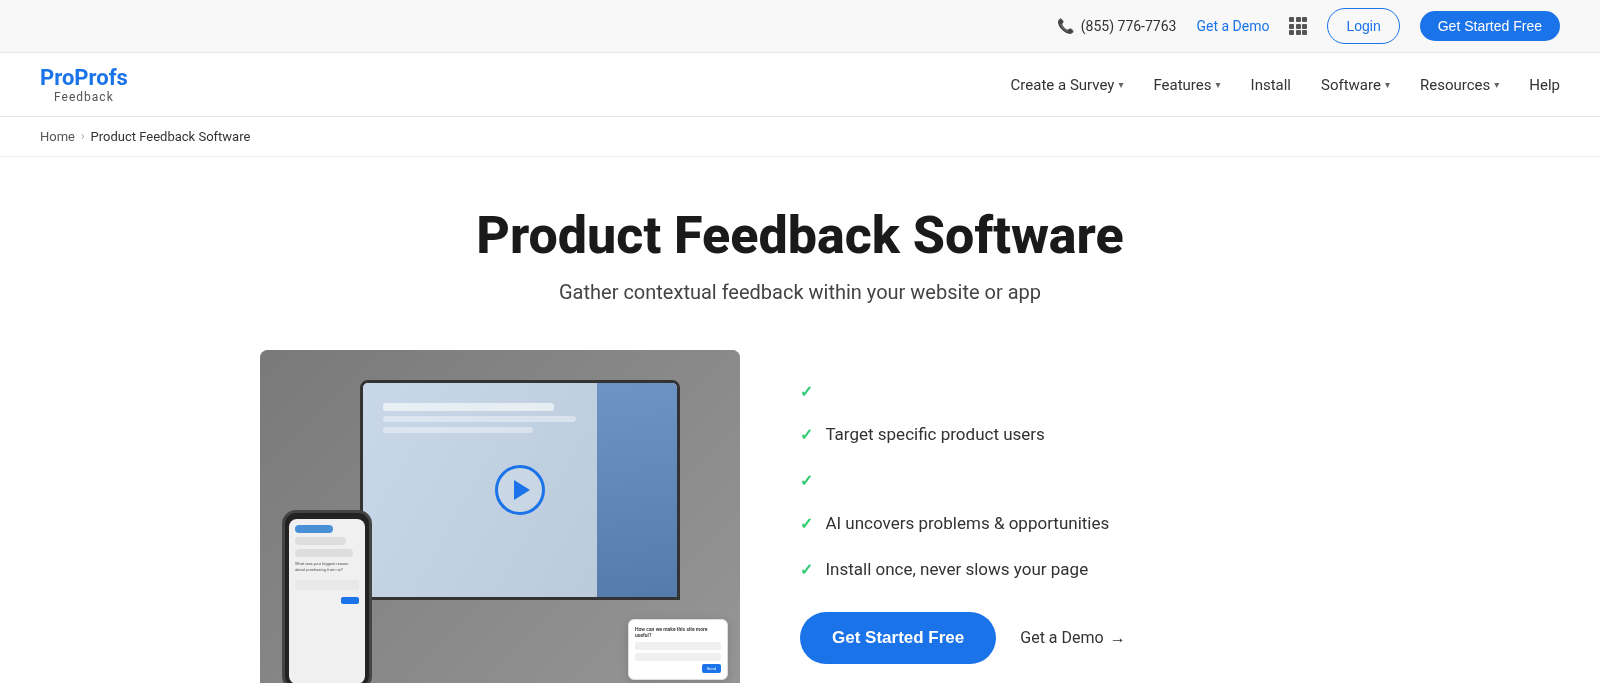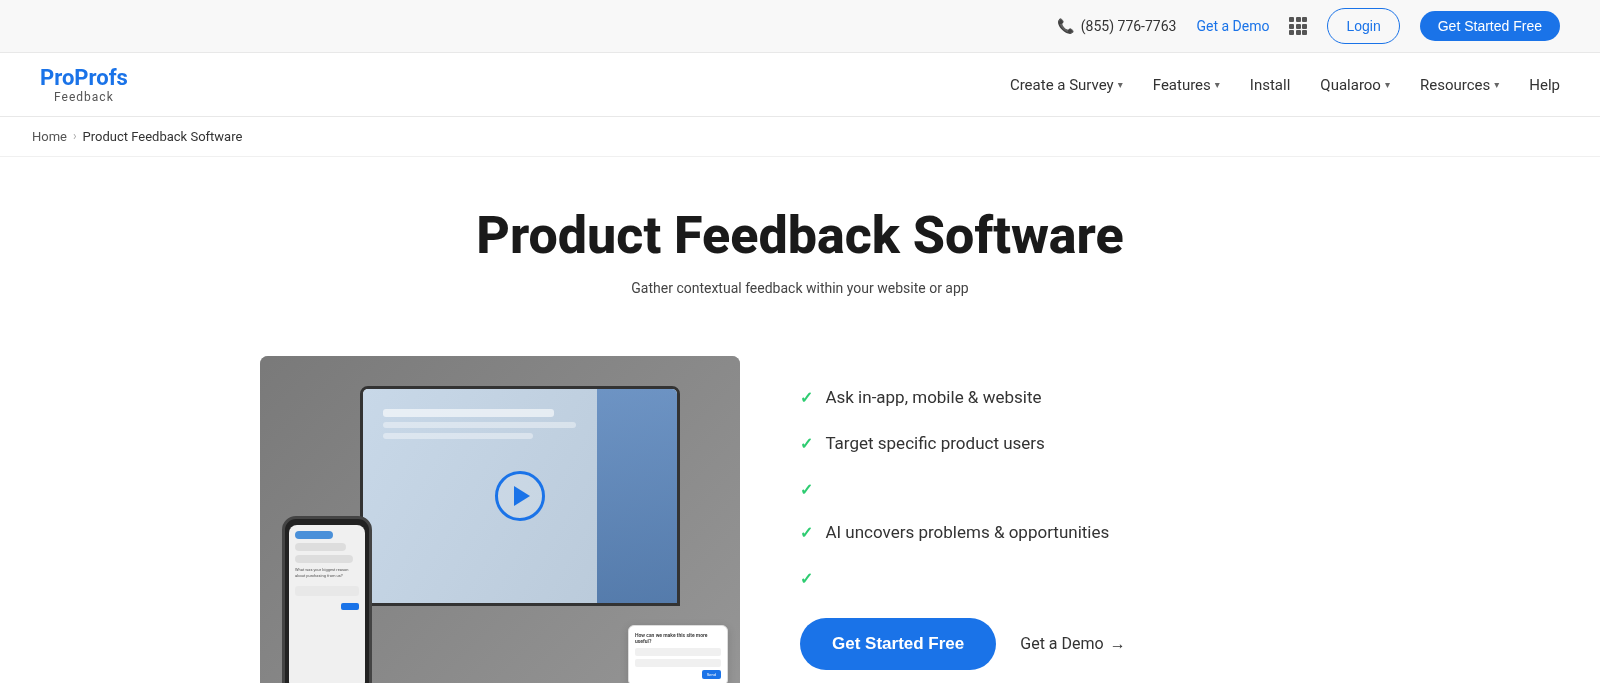--- a/index.html
+++ b/index.html
@@ -108,21 +108,21 @@
       cursor: pointer;
       white-space: nowrap;
     }
     .chevron {
       font-size: 10px;
       color: #666;
     }
 
     
     .breadcrumb {
-      padding: 12px 32px;
+      padding: 12px 40px;
       font-size: 13px;
       color: #666;
       display: flex;
       align-items: flex-start;
       gap: 6px;
       border-bottom: 1px solid #f0f0f0;
       background: #fff;
     }
     .breadcrumb a { color: #555; text-decoration: none; }
     .breadcrumb .separator { color: #aaa; font-size: 12px; }
@@ -134,23 +134,23 @@
       padding: 50px 40px 20px;
     }
     .hero-title {
       font-size: 52px;
       font-weight: 800;
       color: #1a1a1a;
       margin-bottom: 16px;
       line-height: 1.1;
     }
     .hero-subtitle {
-      font-size: 14px;
+      font-size: 20px;
       color: #444;
-      margin-bottom: 40px;
+      margin-bottom: 26px;
     }
 
     
     .main-content {
       display: flex;
       align-items: flex-start;
       justify-content: center;
       gap: 60px;
       padding: 0 60px 60px;
       max-width: 1200px;
@@ -397,21 +397,21 @@
       <span class="chevron">▾</span>
     </li>
     <li class="nav-item">
       <span>Features</span>
       <span class="chevron">▾</span>
     </li>
     <li class="nav-item">
       <span>Install</span>
     </li>
     <li class="nav-item">
-      <span>Qualaroo</span>
+      <span>Software</span>
       <span class="chevron">▾</span>
     </li>
     <li class="nav-item">
       <span>Resources</span>
       <span class="chevron">▾</span>
     </li>
     <li class="nav-item">
       <span>Help</span>
     </li>
   </ul>
@@ -469,35 +469,35 @@
       <div class="popup-input"></div>
       <div class="popup-btn-row">
         <button class="popup-submit-btn">Send</button>
       </div>
     </div>
   </div>
 
   <div class="features-list">
     <div class="feature-item">
       <span class="check-icon">✓</span>
-      <span class="feature-text">Ask in-app, mobile &amp; website</span>
     </div>
     <div class="feature-item">
       <span class="check-icon">✓</span>
       <span class="feature-text">Target specific product users</span>
     </div>
     <div class="feature-item">
       <span class="check-icon">✓</span>
     </div>
     <div class="feature-item">
       <span class="check-icon">✓</span>
       <span class="feature-text">AI uncovers problems &amp; opportunities</span>
     </div>
     <div class="feature-item">
       <span class="check-icon">✓</span>
+      <span class="feature-text">Install once, never slows your page</span>
     </div>
 
     <div class="cta-row">
       <button class="cta-primary">Get Started Free</button>
       <a class="cta-demo">
         <span>Get a Demo</span>
         <span class="arrow-icon">→</span>
       </a>
     </div>
   </div>

